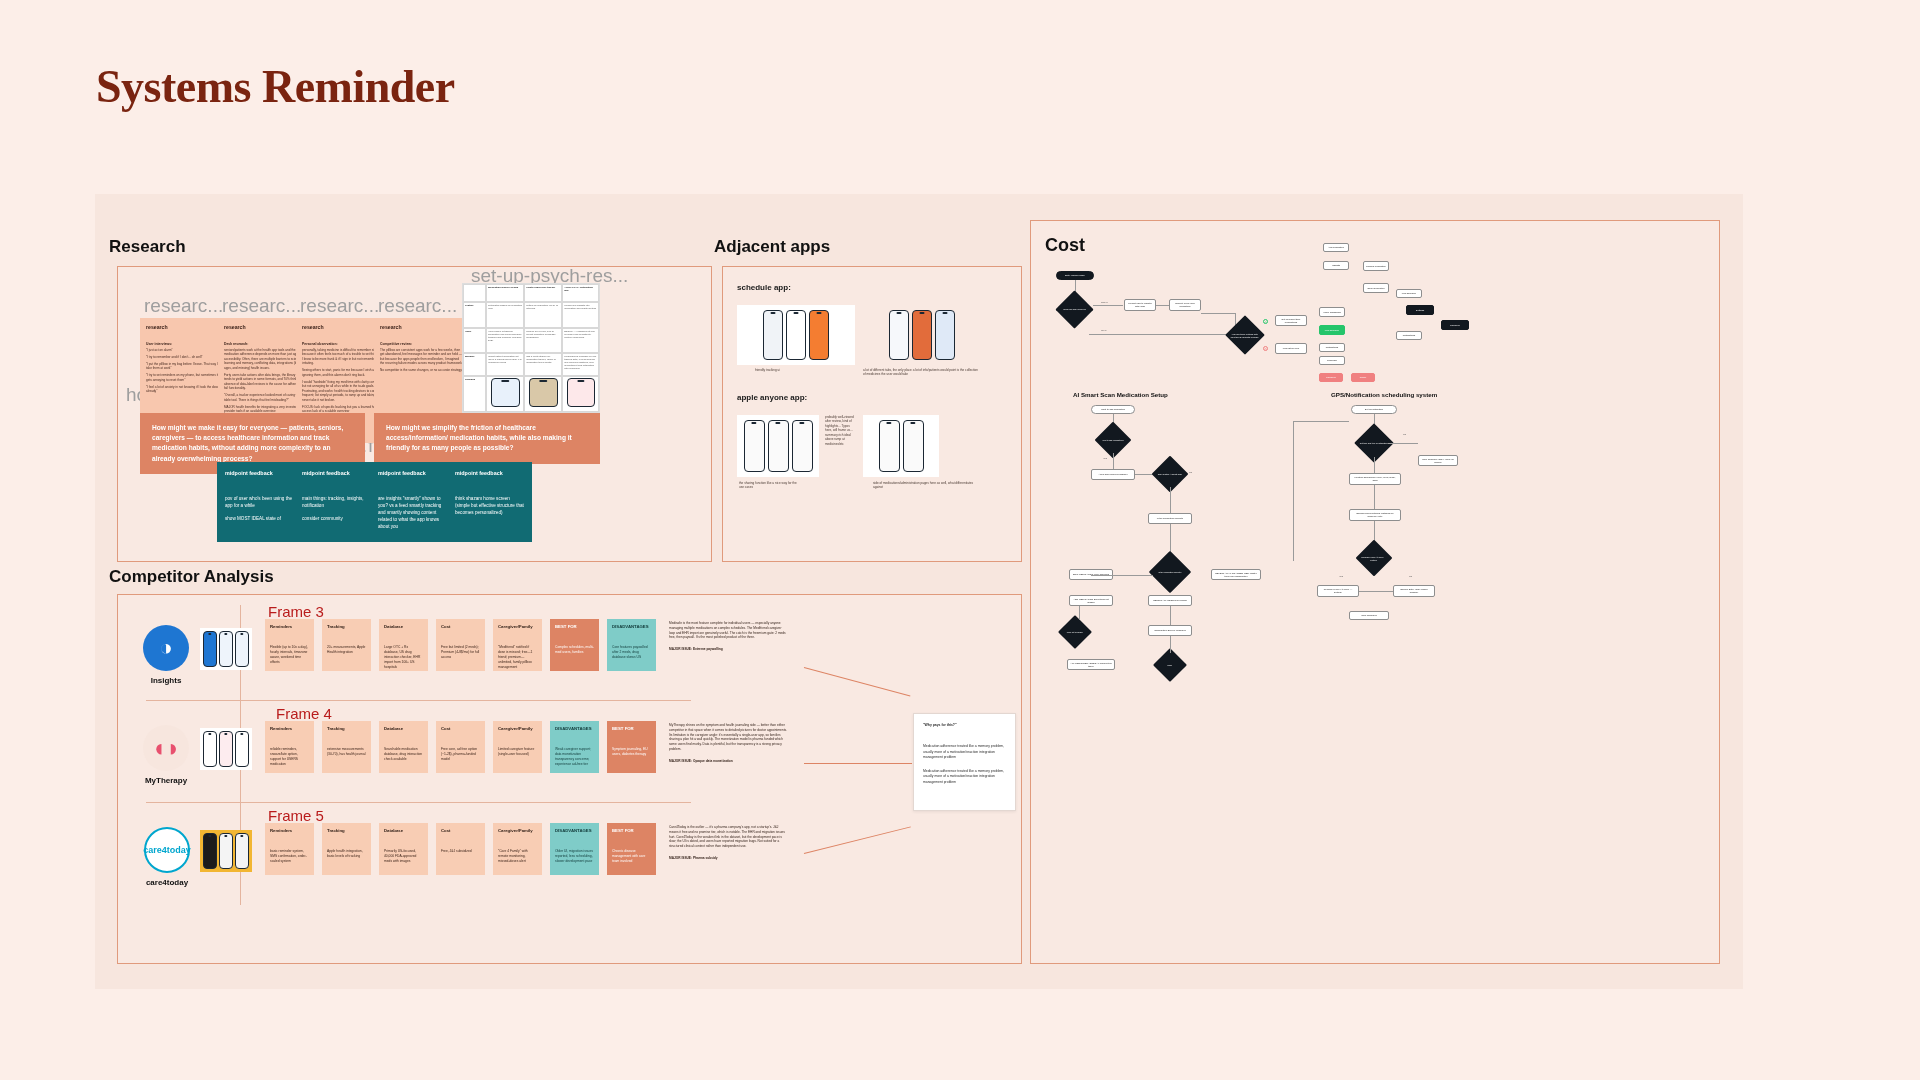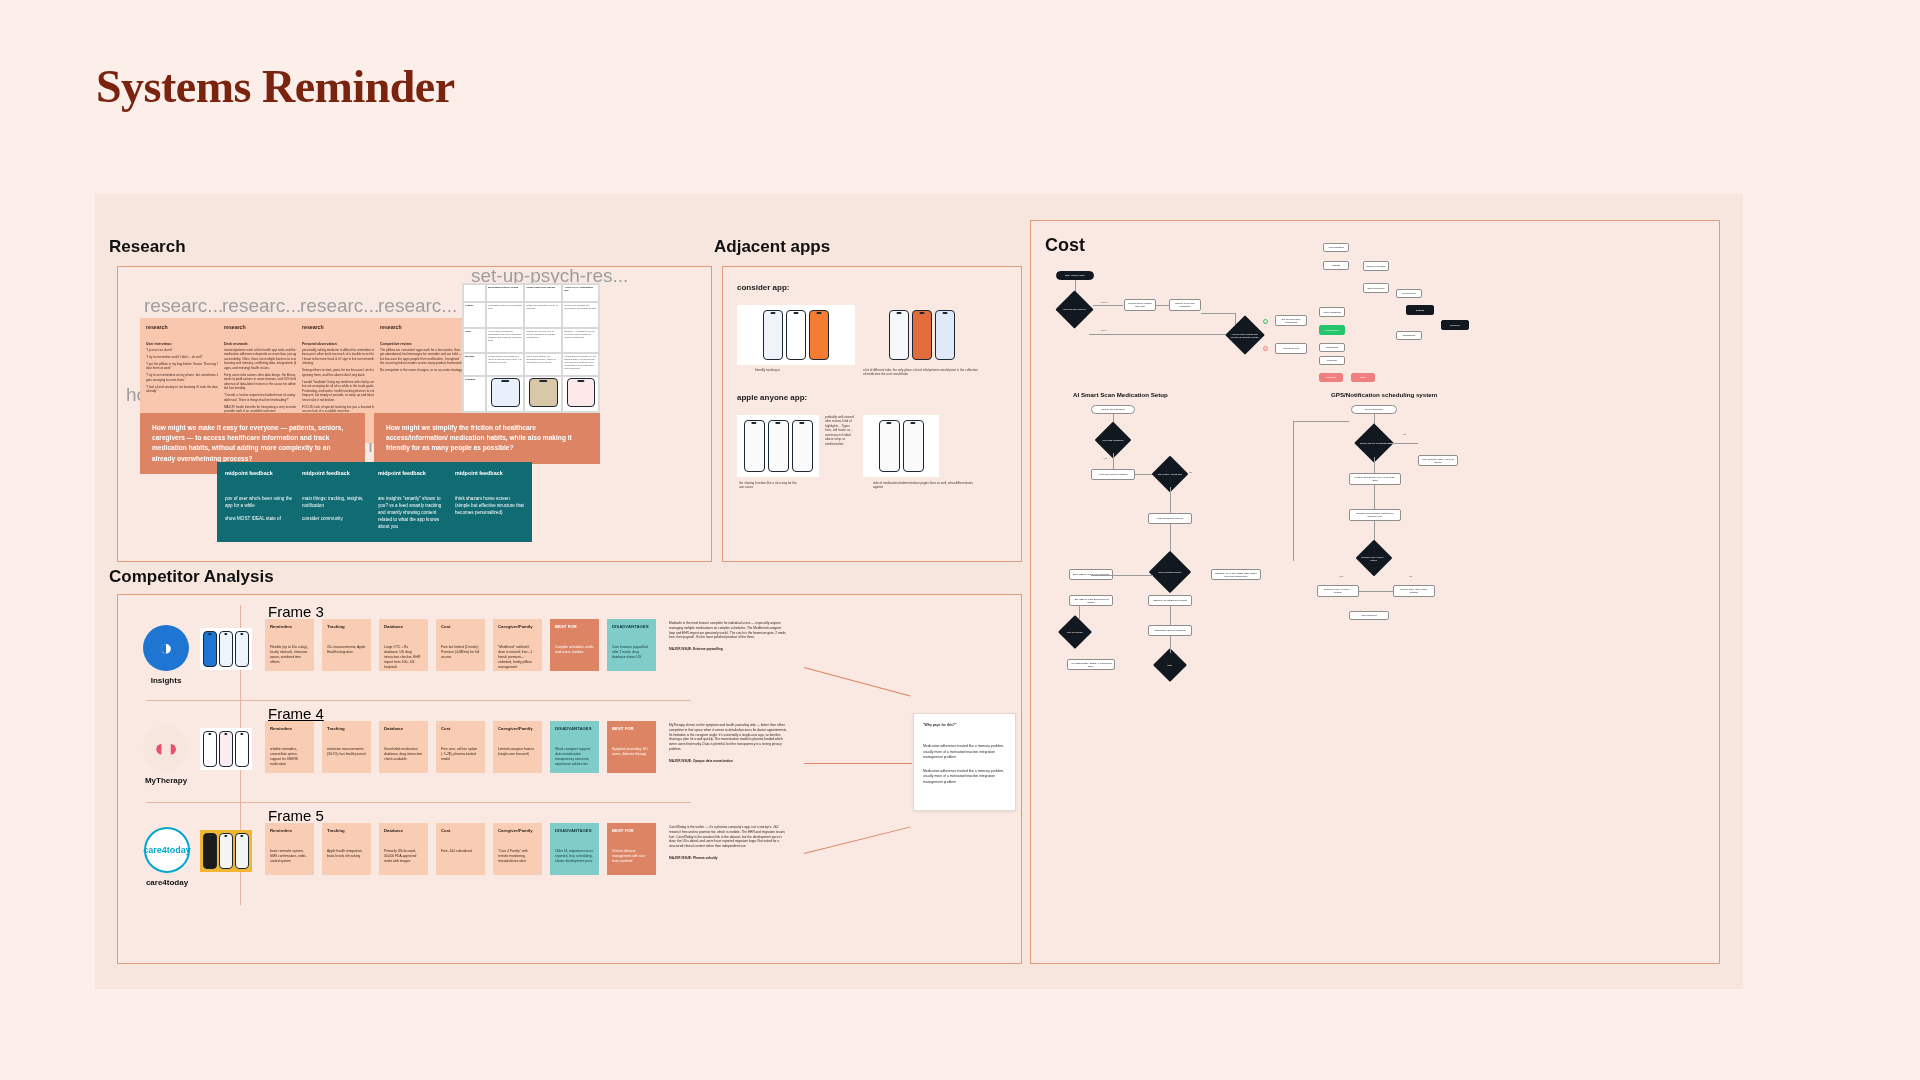--- a/index.html
+++ b/index.html
@@ -97,21 +97,21 @@
 
   
   #competitor-panel { left: 22px; top: 400px; width: 905px; height: 370px; }
   .comp-logo { position: absolute; text-align: center; }
   .comp-logo .ct-name { font-size: 8px; font-weight: 700; color: #111; margin-top: 5px; }
   .logo-circle {
     width: 46px; height: 46px; border-radius: 50%;
     display: flex; align-items: center; justify-content: center;
     margin: 0 auto;
   }
-  .frame-ghost { position: absolute; font-size: 15px; color: #000000; }
+  .frame-ghost { position: absolute; font-size: 15px; color: #b91c1c; }
   .row-div { position: absolute; height: 1px; background: #E4B49E; }
 
   .cell {
     position: absolute; padding: 5px 5px; overflow: hidden;
     background: #F8CDB4;
   }
   .cell .ch { font-size: 4.3px; font-weight: 700; color: #2b1a12; margin-bottom: 16px; }
   .cell .cb { font-size: 3.3px; line-height: 1.5; color: #3d2419; }
   .cell.best { background: #DD8464; }
   .cell.best .ch, .cell.best .cb { color: #fff; }
@@ -293,21 +293,21 @@
         <div class="fb-title">midpoint feedback</div>
         <div class="fb-body">
           <p>think shazam home screen (simple but effective structure that becomes personalized)</p>
         </div>
       </div>
     </div>
 
     <div class="sec-title" style="left:611px; top:38px;">Adjacent apps</div>
 
     <div class="panel" id="adjacent-panel">
-      <div class="adj-label" style="left:14px; top:16px;">consider app:</div>
+      <div class="adj-label" style="left:14px; top:16px;">schedule app:</div>
 
       <div class="shot-group" style="left:14px; top:38px; width:118px; height:60px; display:flex; gap:3px; padding:4px; align-items:center; justify-content:center;">
         <div class="phone" style="width:20px; height:50px; background:#f0f3f7;"></div>
         <div class="phone" style="width:20px; height:50px; background:#ffffff;"></div>
         <div class="phone" style="width:20px; height:50px; background:#F47D31;"></div>
       </div>
       <div class="shot-group" style="left:140px; top:38px; width:118px; height:60px; display:flex; gap:3px; padding:4px; align-items:center; justify-content:center; background:transparent;">
         <div class="phone" style="width:20px; height:50px; background:#f6f8fb;"></div>
         <div class="phone" style="width:20px; height:50px; background:#E26C3B;"></div>
         <div class="phone" style="width:20px; height:50px; background:#dfe9f7;"></div>
@@ -332,21 +332,21 @@
         <div class="phone" style="width:21px; height:52px; background:#fafafa;"></div>
         <div class="phone" style="width:21px; height:52px; background:#fafafa;"></div>
       </div>
       <div class="adj-caption" style="left:150px; top:214px; width:110px;">side of medications/administration pages here as well, what differentiates against</div>
     </div>
 
     <div class="sec-title" style="left:6px; top:368px;">Competitor Analysis</div>
 
     <div class="panel" id="competitor-panel">
       <div class="frame-ghost" style="left:150px; top:8px;">Frame 3</div>
-      <div class="frame-ghost" style="left:150px; top:110px;text-decoration:underline;">Frame 4</div>
+      <div class="frame-ghost" style="left:158px; top:110px;">Frame 4</div>
       <div class="frame-ghost" style="left:150px; top:212px;">Frame 5</div>
 
       <div class="row-div" style="left:28px; top:105px; width:545px;"></div>
       <div class="row-div" style="left:28px; top:207px; width:545px;"></div>
       <div style="position:absolute; left:122px; top:10px; width:1px; height:300px; background:#E4B49E;"></div>
 
       <div class="comp-logo" style="left:20px; top:30px; width:56px;">
         <div class="logo-circle" style="background:#1E76D2; color:#fff; font-size:22px;">◑</div>
         <div class="ct-name">Insights</div>
       </div>

